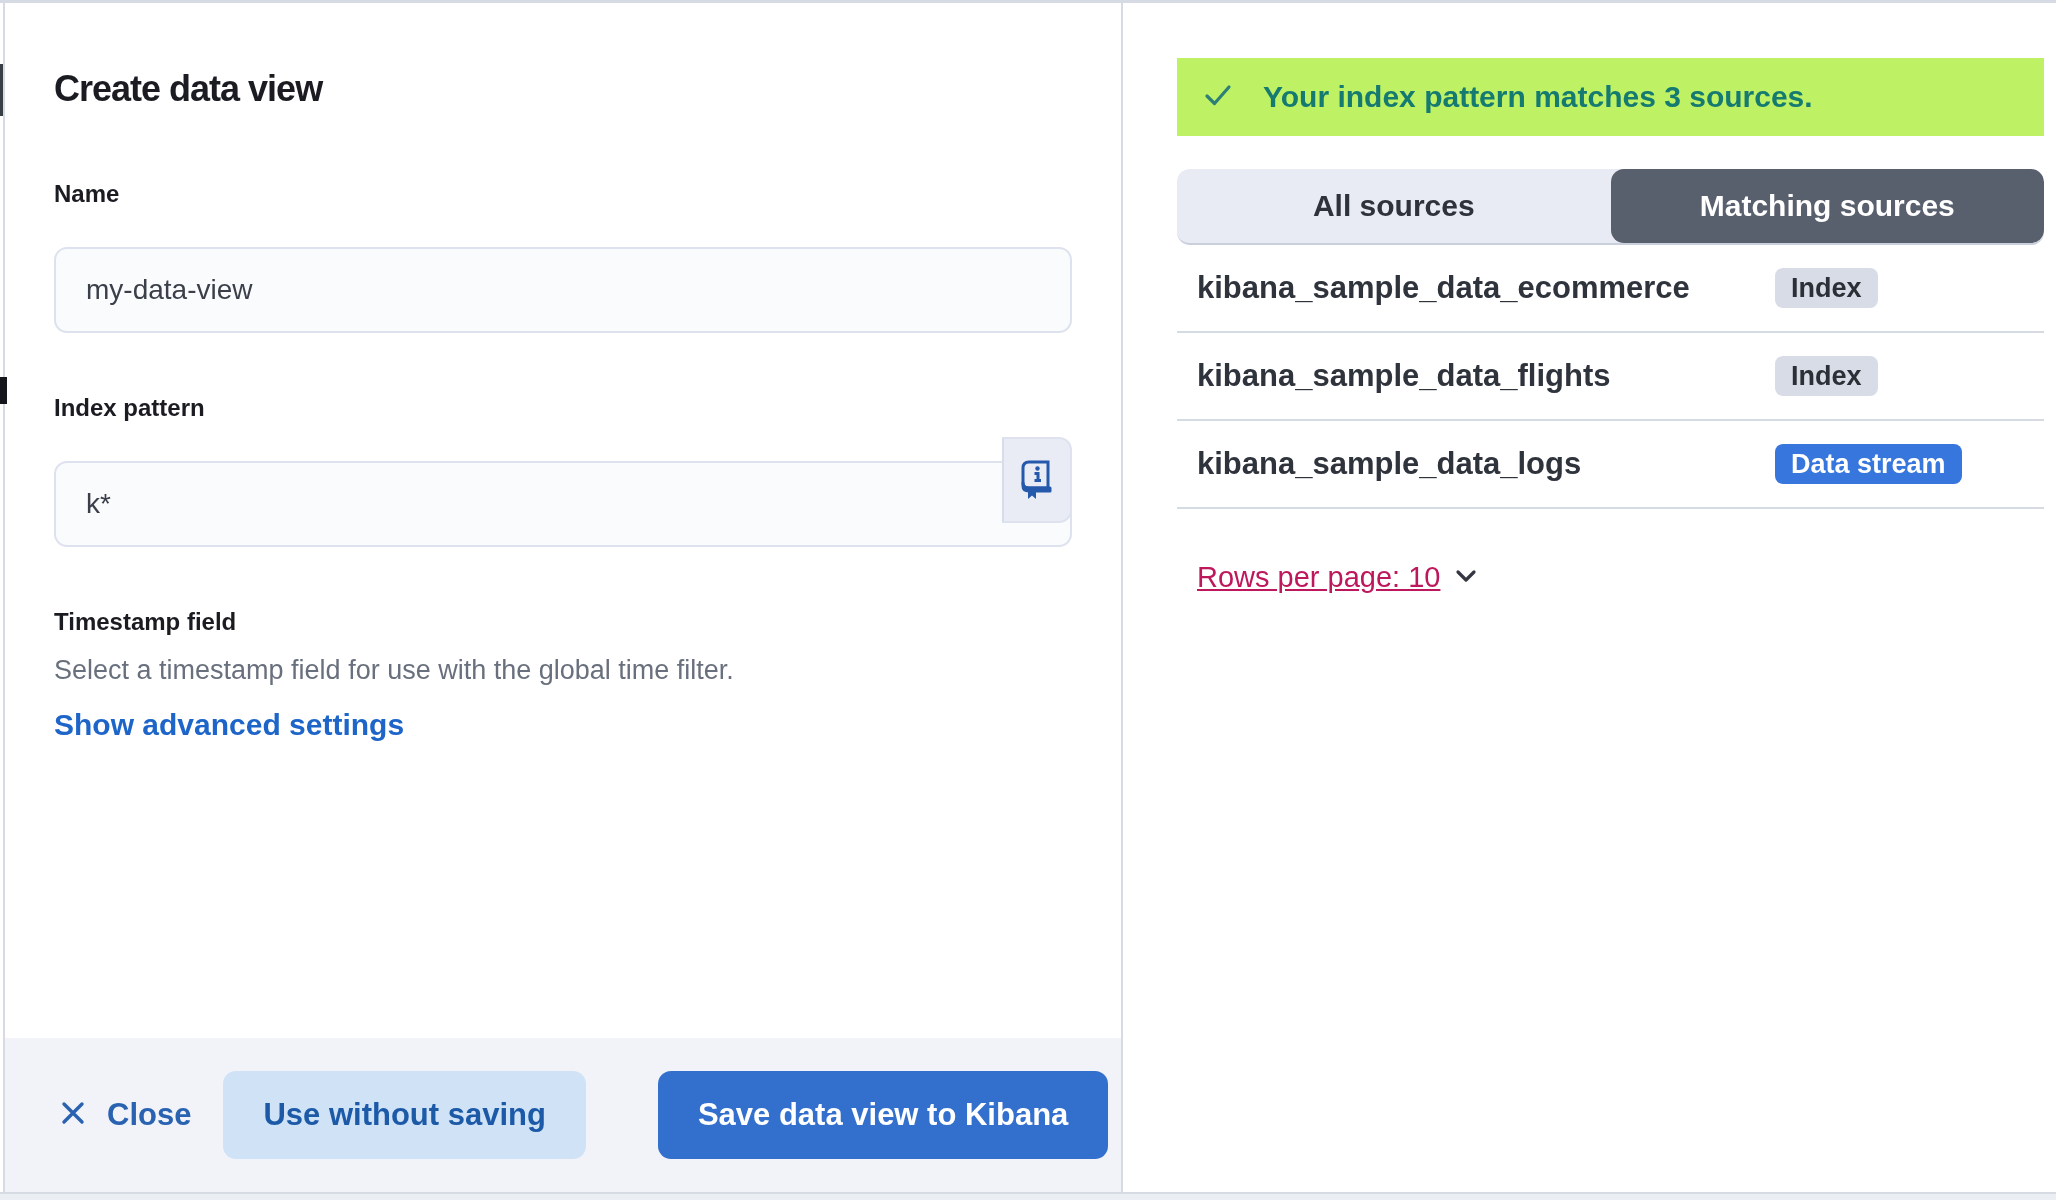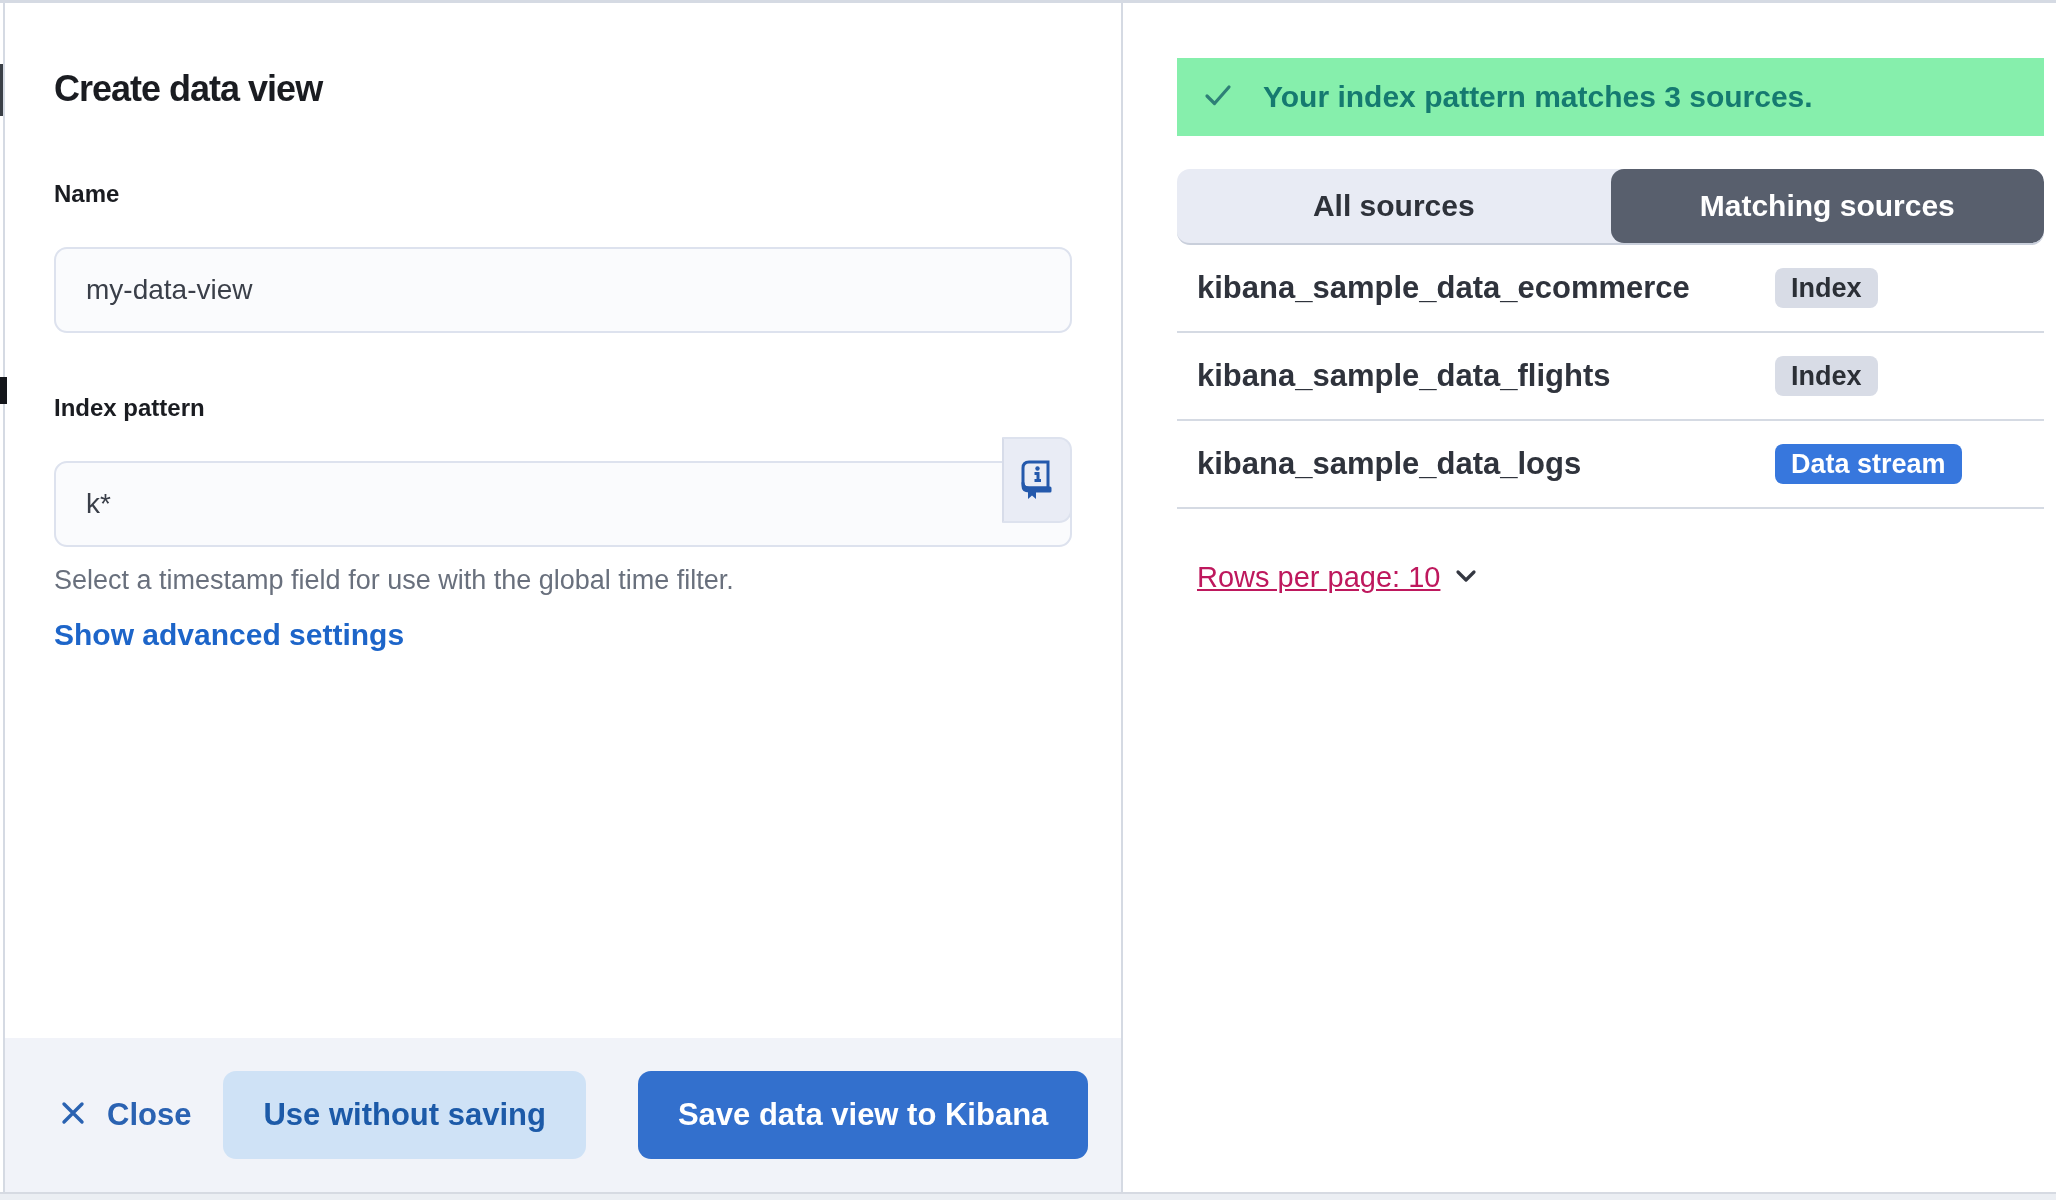--- a/index.html
+++ b/index.html
@@ -37,26 +37,26 @@
 
   
   .footer {
     position:absolute; left:0; bottom:0; width:1116px; height:154px; background:#f1f3f9;
     display:flex; align-items:center; padding-left:52px;
   }
   .close-btn { display:flex; align-items:center; gap:18px; cursor:pointer; }
   .close-label { font-size:31px; font-weight:700; color:#2a62b2; }
   .btn { height:88px; border:none; border-radius:13px; font-family:inherit; font-size:31px; font-weight:700; padding:0 40px; cursor:pointer; }
   .btn-soft { margin-left:32px; background:#cfe2f6; color:#1c5aa8; }
-  .btn-primary { margin-left:52px; background:#3370cd; color:#ffffff; }
+  .btn-primary { margin-left:72px; background:#3370cd; color:#ffffff; }
 
   
   .right-panel { position:absolute; left:1125px; top:3px; width:931px; height:1189px; background:#fff; padding:55px 12px 0 52px; }
   .callout {
-    width:867px; height:78px; background:#86efac; display:flex; align-items:center; padding:0 22px; gap:26px;
+    width:867px; height:78px; background:#bef264; display:flex; align-items:center; padding:0 22px; gap:26px;
   }
   .callout-text { font-size:30px; font-weight:700; color:#157a70; }
   .tab-group { margin-top:33px; width:867px; height:76px; display:flex; background:#e8ebf4; border-radius:13px; border-bottom:2px solid #c9cfdb; overflow:hidden; }
   .tab { flex:1; display:flex; align-items:center; justify-content:center; font-size:30px; font-weight:700; color:#2e323a; cursor:pointer; }
   .tab--active { background:#585f6d; color:#ffffff; border-radius:13px; }
   .source-rows { width:867px; }
   .source-row { height:88px; display:flex; align-items:center; border-bottom:2px solid #d5dae3; }
   .row-name { width:598px; padding-left:20px; font-size:31px; font-weight:700; color:#2f333c; }
   .badge { height:40px; display:inline-flex; align-items:center; border-radius:8px; padding:0 16px; font-size:27px; font-weight:700; background:#d8dce6; color:#2b2f36; }
   .badge--primary { background:#3777dd; color:#ffffff; }
@@ -92,20 +92,21 @@
               <path d="M13 7 C9 7 7 9.5 7 13 V28 C7 31.5 9 33 13 33" stroke="#2459ac" stroke-width="3"></path>
               <path d="M7 28 C7 31.5 9 33 13 33 H34 V36 H13 C9 36 7 34 7 31 Z" stroke="#2459ac" stroke-width="3" stroke-linejoin="round"></path>
               <circle cx="21.5" cy="13.5" r="2.2" fill="#2459ac"></circle>
               <path d="M18.5 18.5 H22 V25.5 M18.5 25.5 H25" stroke="#2459ac" stroke-width="3"></path>
               <path d="M12 36 V44 L16 40.5 L20 44 V36 Z" fill="#2459ac"></path>
             </svg>
           </span>
         </div>
       </div>
 
+      <div class="form-label">Timestamp field</div>
       <div class="help-text">Select a timestamp field for use with the global time filter.</div>
 
       <a class="adv-link">Show advanced settings</a>
     </div>
 
     <div class="footer">
       <div class="close-btn">
         <span>
           <svg width="32" height="32" viewBox="0 0 32 32" fill="none">
             <path d="M7 7 L25 25 M25 7 L7 25" stroke="#2a62b2" stroke-width="3.4" stroke-linecap="round"></path>

